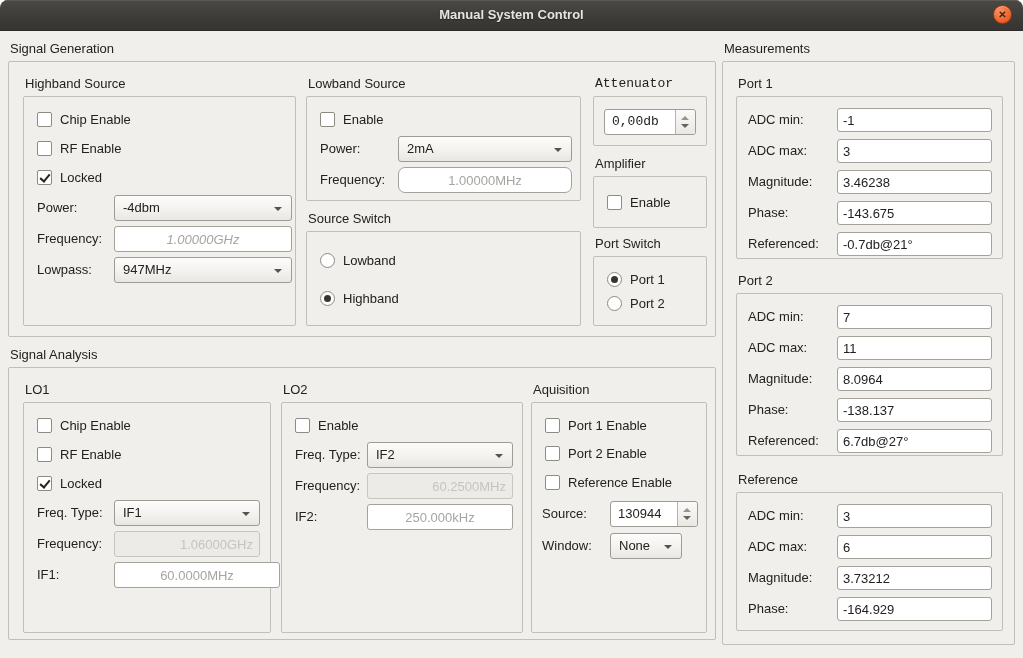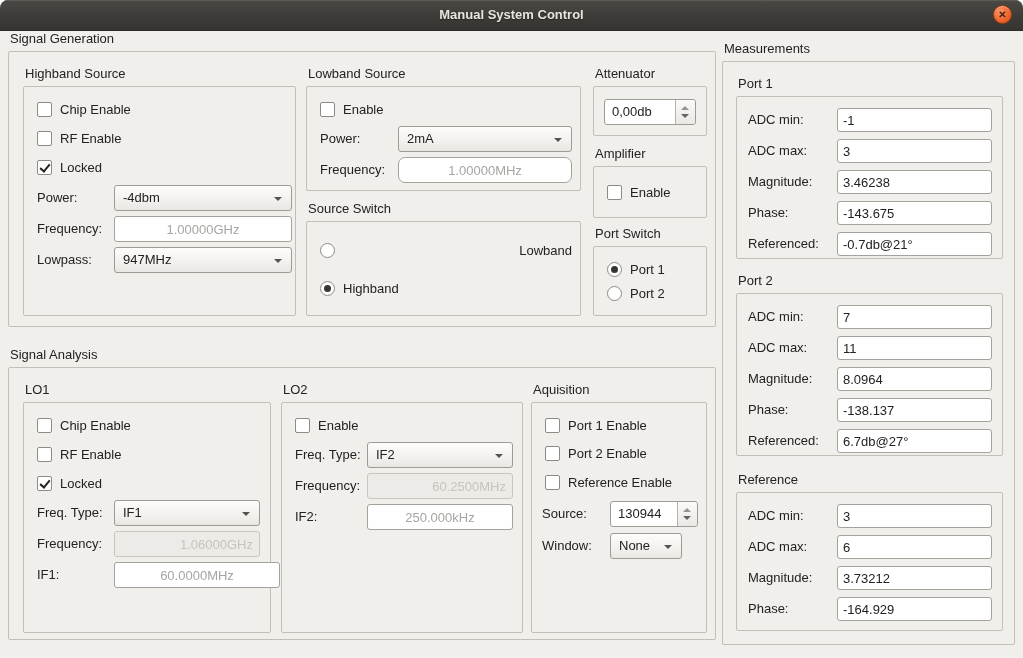--- a/index.html
+++ b/index.html
@@ -71,21 +71,21 @@
 </head>
 <body>
 
 <div class="window">
 
   <div class="titlebar">
     <div class="title-text">Manual System Control</div>
     <div class="close-btn">✕</div>
   </div>
 
-  <div class="ogroup" style="left:8px;top:31px;width:708px;">
+  <div class="ogroup" style="left:8px;top:41px;width:708px;">
     <div class="group-title">Signal Generation</div>
     <div class="gbox" style="width:708px;height:276px;">
 
       <div class="igroup" style="left:14px;top:14px;width:273px;">
         <div class="group-title">Highband Source</div>
         <div class="gbox" style="width:273px;height:230px;">
           <div class="row" style="top:9px;">
             <span class="checkbox"></span>
             <span class="cb-label">Chip Enable</span>
           </div>
@@ -99,21 +99,21 @@
           </div>
           <div class="frow" style="top:98px;">
             <span class="flabel">Power:</span>
             <div class="combo" style="left:90px;width:178px;">
               <span class="combo-text">-4dbm</span>
               <span class="combo-arrow"></span>
             </div>
           </div>
           <div class="frow" style="top:129px;">
             <span class="flabel">Frequency:</span>
-            <input class="tinput ghost" style="left: 90px; width: 178px;" value="1.00000GHz">
+            <input class="tinput ghost" style="left: 90px; width: 178px; font-style: italic;" value="1.00000GHz">
           </div>
           <div class="frow" style="top:160px;">
             <span class="flabel">Lowpass:</span>
             <div class="combo" style="left:90px;width:178px;">
               <span class="combo-text">947MHz</span>
               <span class="combo-arrow"></span>
             </div>
           </div>
         </div>
       </div>
@@ -135,32 +135,32 @@
           <div class="frow" style="top:70px;">
             <span class="flabel">Frequency:</span>
             <input class="tinput ghost" style="left: 91px; width: 174px; border-radius: 7px;" value="1.00000MHz">
           </div>
         </div>
       </div>
 
       <div class="igroup" style="left:297px;top:149px;width:275px;">
         <div class="group-title">Source Switch</div>
         <div class="gbox" style="width:275px;height:95px;">
-          <div class="row" style="top:15px;justify-content:space-between;">
+          <div class="row" style="top:15px;">
             <span class="radio"></span>
             <span class="cb-label">Lowband</span>
           </div>
           <div class="row" style="top:53px;">
             <span class="radio checked"></span>
             <span class="cb-label">Highband</span>
           </div>
         </div>
       </div>
 
-      <div class="igroup" style="left:584px;top:14px;width:114px;">
+      <div class="igroup" style="left:584px;top:14px;width:114px;font-family:Liberation Mono, monospace;">
         <div class="group-title">Attenuator</div>
         <div class="gbox" style="width:114px;height:50px;">
           <div class="spin" style="left:10px;top:12px;width:92px;">
             <span class="spin-text">0,00db</span>
             <span class="spin-btns">
               <span class="arr-up"></span>
               <span class="arr-down"></span>
             </span>
           </div>
         </div>

